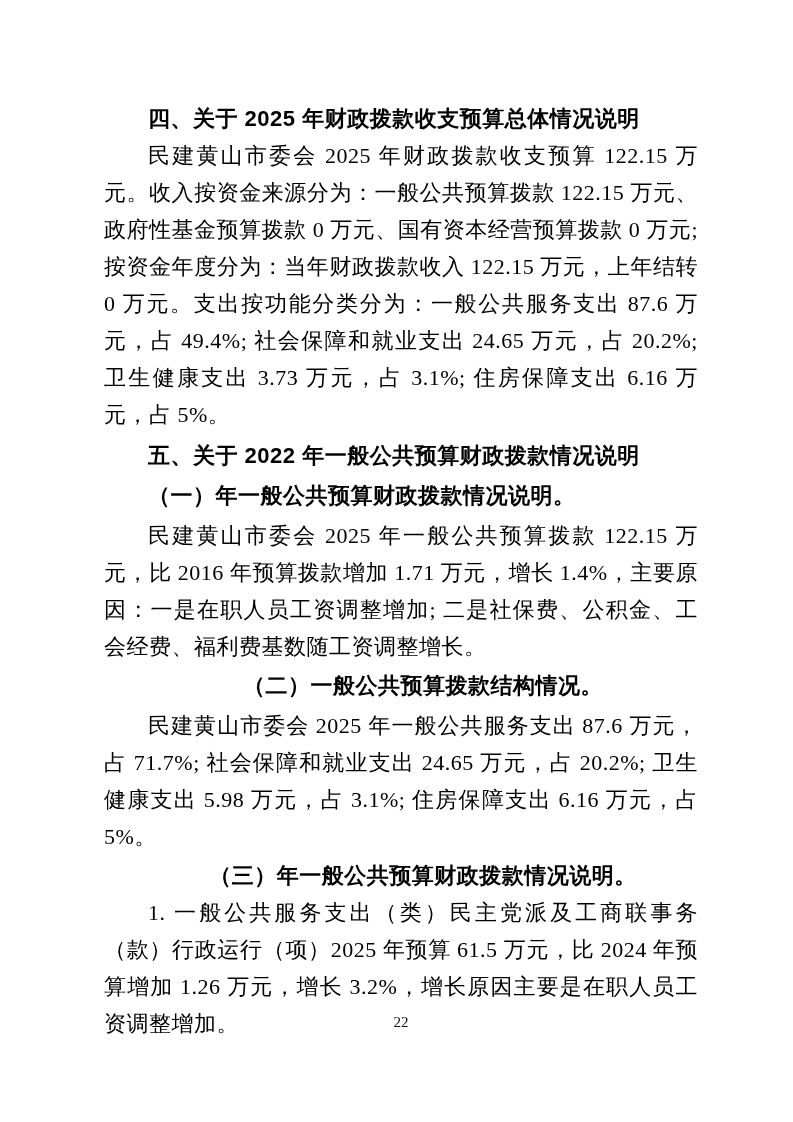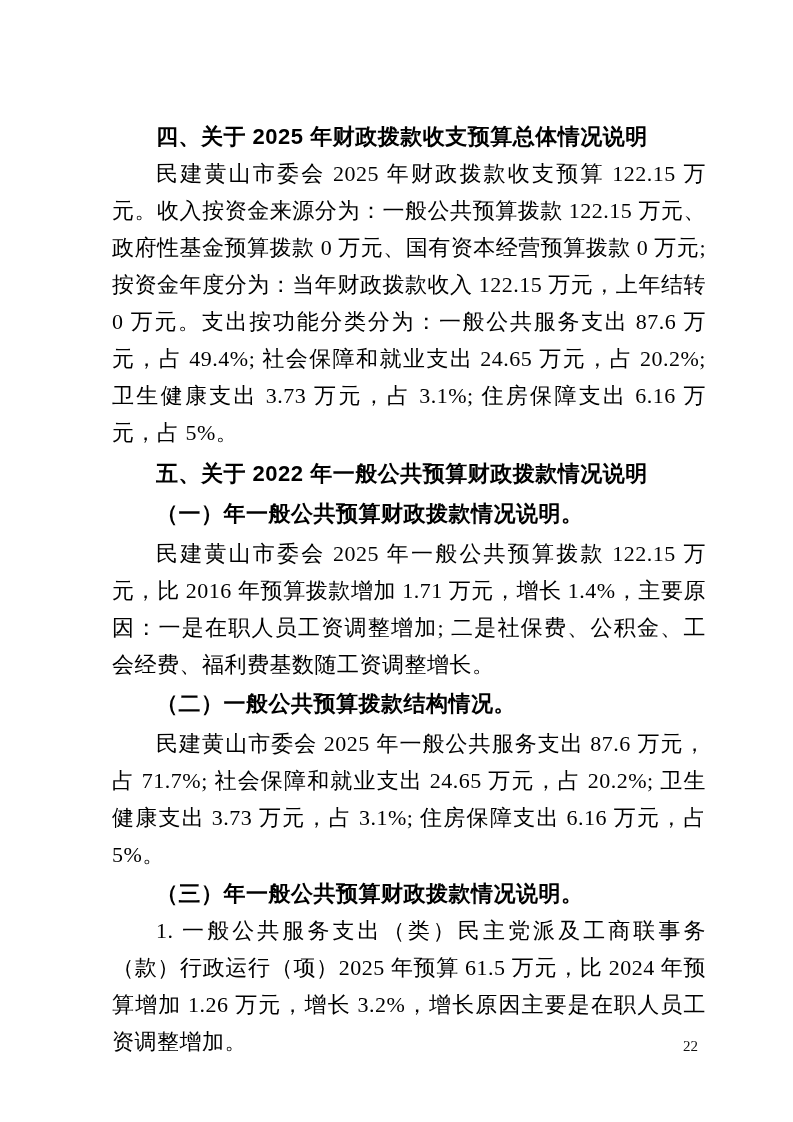--- a/index.html
+++ b/index.html
@@ -18,24 +18,23 @@
   .page {
     position: absolute;
     left: 0;
     top: 0;
     width: 793px;
     height: 1122px;
     background: #ffffff;
   }
   .content {
     position: absolute;
-    left: 112px;
+    left: 104px;
     top: 100px;
     width: 594px;
-    margin-top: 18px;
   }
   .para {
     margin: 0;
     font-size: 22px;
     line-height: 37px;
     font-weight: 400;
     text-align: justify;
     text-indent: 2em;
     letter-spacing: 0.5px;
     font-family: "Liberation Serif", "DejaVu Serif", serif;
@@ -51,29 +50,29 @@
   }
   .h-sub {
     margin: 0;
     font-size: 22px;
     line-height: 37px;
     font-weight: 700;
     text-indent: 2em;
     letter-spacing: 0.5px;
     font-family: "Liberation Serif", "DejaVu Serif", serif;
   }
-  .mt2 { margin-top: 2px; }
+  .mt2 { margin-top: 2px; text-align: center; }
   .mt3 { margin-top: 3px; }
   .mt4 { margin-top: 4px; }
   .page-number {
     position: absolute;
     left: 104px;
     width: 594px;
-    top: 1036px;
-    text-align: right;
+    top: 1012px;
+    text-align: center;
     font-size: 15px;
     line-height: 20px;
     color: #111111;
     font-family: "Liberation Serif", "DejaVu Serif", serif;
   }
 </style>
 </head>
 <body>
 
 <div class="page">
@@ -84,21 +83,21 @@
     <p class="para">民建黄山市委会 2025 年财政拨款收支预算 122.15 万元。收入按资金来源分为：一般公共预算拨款 122.15 万元、政府性基金预算拨款 0 万元、国有资本经营预算拨款 0 万元; 按资金年度分为：当年财政拨款收入 122.15 万元，上年结转 0 万元。支出按功能分类分为：一般公共服务支出 87.6 万元，占 49.4%; 社会保障和就业支出 24.65 万元，占 20.2%; 卫生健康支出 3.73 万元，占 3.1%; 住房保障支出 6.16 万元，占 5%。</p>
 
     <h2 class="h-main mt4">五、关于 2022 年一般公共预算财政拨款情况说明</h2>
 
     <h3 class="h-sub mt3">（一）年一般公共预算财政拨款情况说明。</h3>
 
     <p class="para mt3">民建黄山市委会 2025 年一般公共预算拨款 122.15 万元，比 2016 年预算拨款增加 1.71 万元，增长 1.4%，主要原因：一是在职人员工资调整增加; 二是社保费、公积金、工会经费、福利费基数随工资调整增长。</p>
 
     <h3 class="h-sub mt2">（二）一般公共预算拨款结构情况。</h3>
 
-    <p class="para mt3">民建黄山市委会 2025 年一般公共服务支出 87.6 万元，占 71.7%; 社会保障和就业支出 24.65 万元，占 20.2%; 卫生健康支出 3.73 万元，占 3.1%; 住房保障支出 6.16 万元，占 5%。</p>
+    <p class="para mt3">民建黄山市委会 2025 年一般公共服务支出 87.6 万元，占 71.7%; 社会保障和就业支出 24.65 万元，占 20.2%; 卫生健康支出 5.98 万元，占 3.1%; 住房保障支出 6.16 万元，占 5%。</p>
 
     <h3 class="h-sub mt2">（三）年一般公共预算财政拨款情况说明。</h3>
 
     <p class="para">1. 一般公共服务支出（类）民主党派及工商联事务（款）行政运行（项）2025 年预算 61.5 万元，比 2024 年预算增加 1.26 万元，增长 3.2%，增长原因主要是在职人员工资调整增加。</p>
 
   </div>
 
   <div class="page-number">22</div>
 </div>
 

